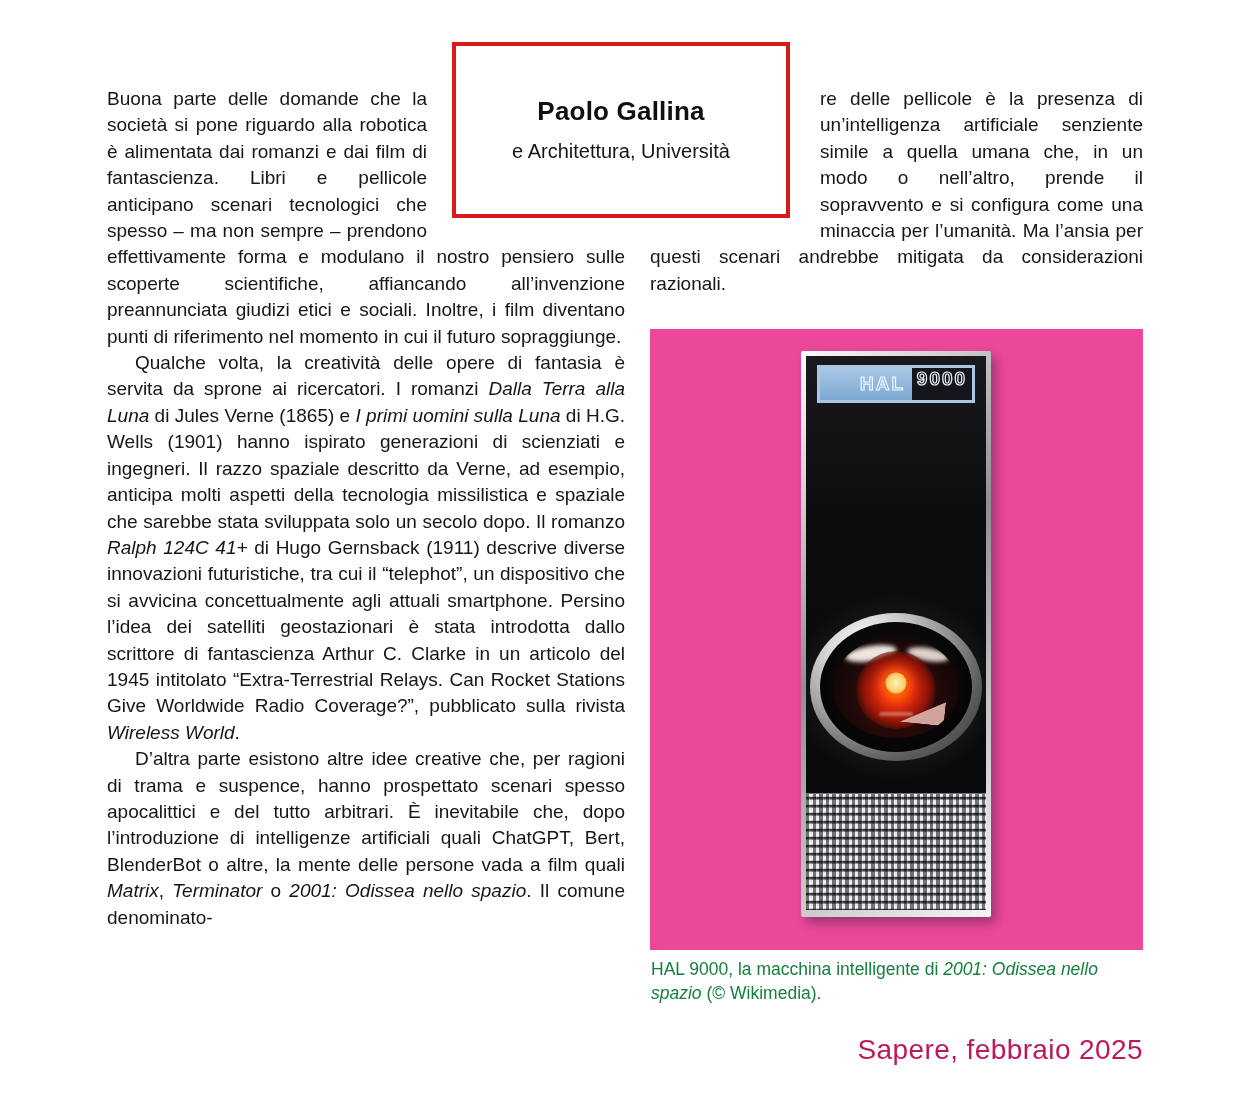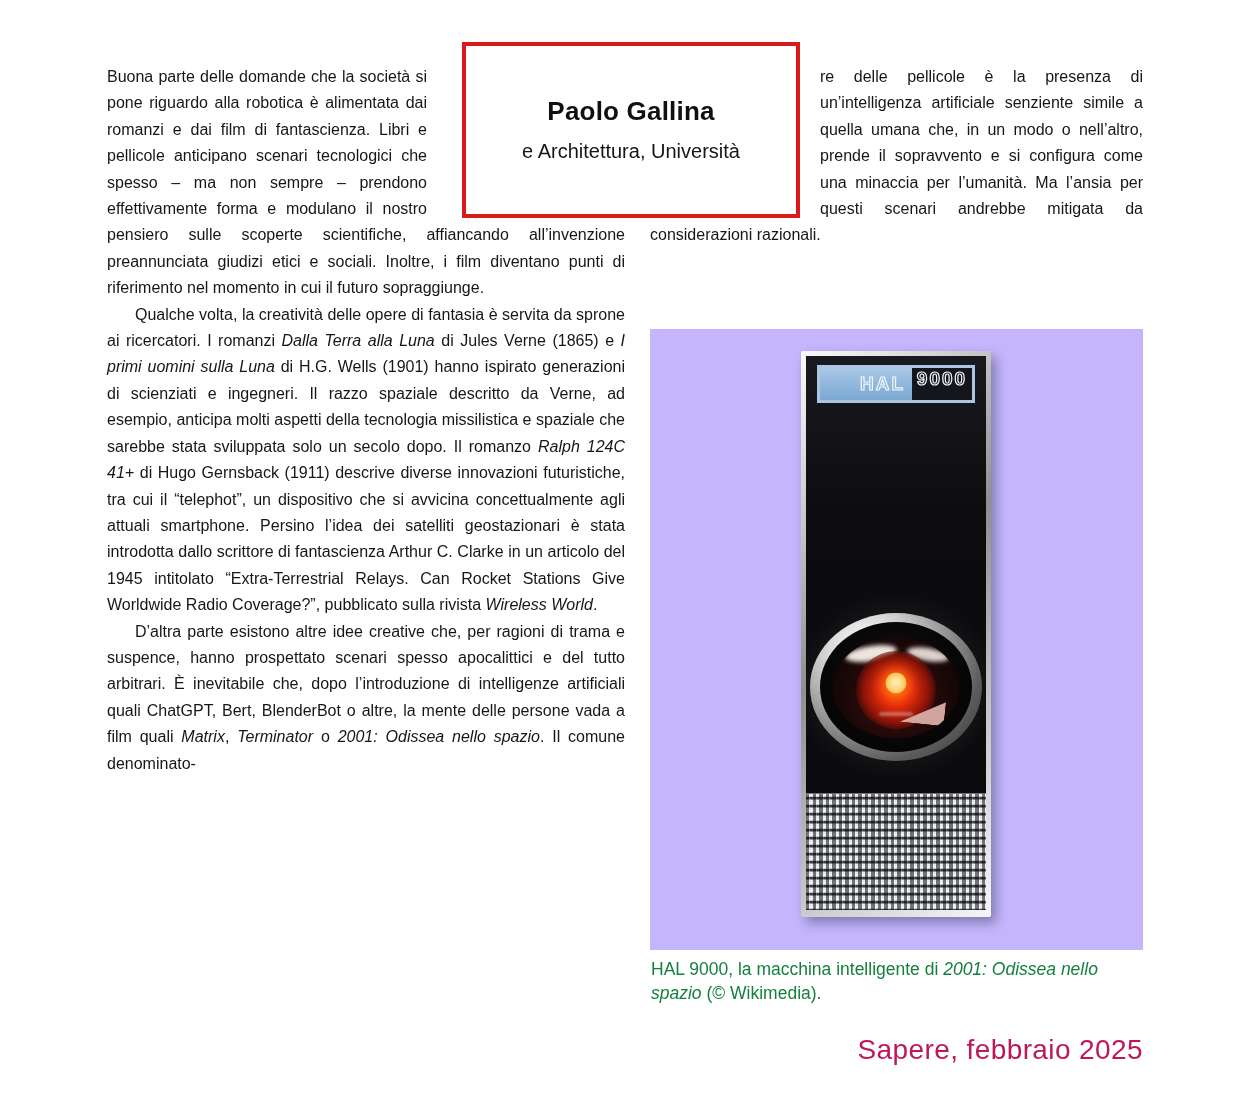--- a/index.html
+++ b/index.html
@@ -11,43 +11,43 @@
     color:#161616;
     overflow:hidden;
   }
 
   
   .author-box {
     position:absolute; left:452px; top:42px; width:338px; height:176px;
     border:4px solid #da1a18;
     background:#ffffff;
     display:flex; flex-direction:column; align-items:center; justify-content:center;
-    text-align:center; padding:13px 14px;margin-left:10px;
+    text-align:center; padding:13px 14px;
   }
   .author-name { font-size:26px; font-weight:bold; letter-spacing:.2px; margin-bottom:10px; color:#101010; }
   .author-affil { font-size:20px; line-height:28px; color:#161616; }
 
   
   .col {
-    position:absolute; top:64px;
+    position:absolute; top:86px;
     text-align:justify;
-    font-size:16px; line-height:26.4px; color:#161616;
+    font-size:19px; line-height:26.4px; color:#161616;
   }
   .col-left  { left:107px; width:518px; }
   .col-right { left:650px; width:493px; }
   .spacer-right { float:right; width:198px; height:156px; }
   .spacer-left  { float:left;  width:170px; height:156px; }
   .col p { margin:0; }
   .col p + p { text-indent:28px; }
   .col i { font-style:italic; }
 
   
   .figure {
     position:absolute; left:650px; top:329px; width:493px; height:621px;
-    background:#c4b5fd;
+    background:#ec4899;
   }
   .hal-unit {
     position:absolute; left:151px; top:22px; width:190px; height:566px;
   }
   .hal-frame {
     width:100%; height:100%;
     padding:5px 5px 7px 5px;
     background:linear-gradient(135deg,#fbfbfb 0%,#d4d4d4 18%,#8f8f8f 45%,#c2c2c2 70%,#f6f6f6 100%);
     box-shadow:5px 6px 12px rgba(0,20,40,.35);
     border-radius:2px;

